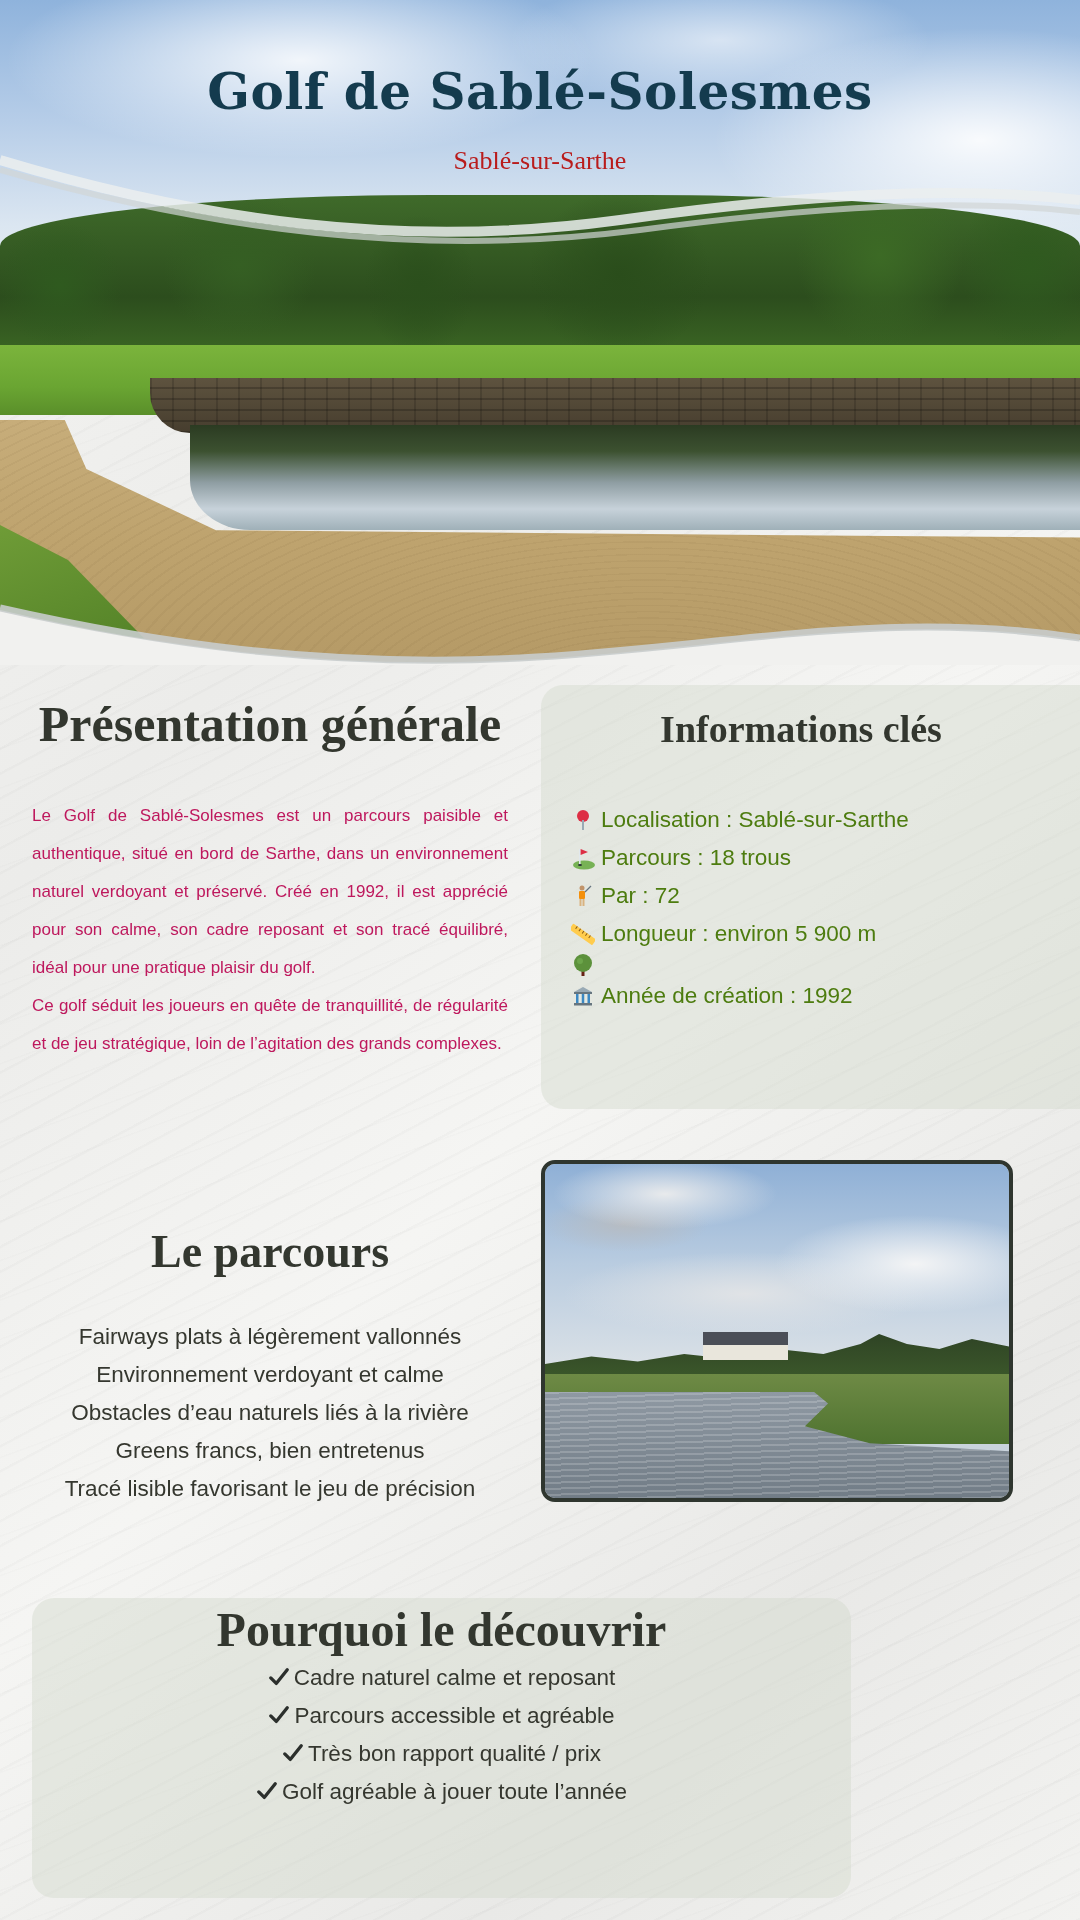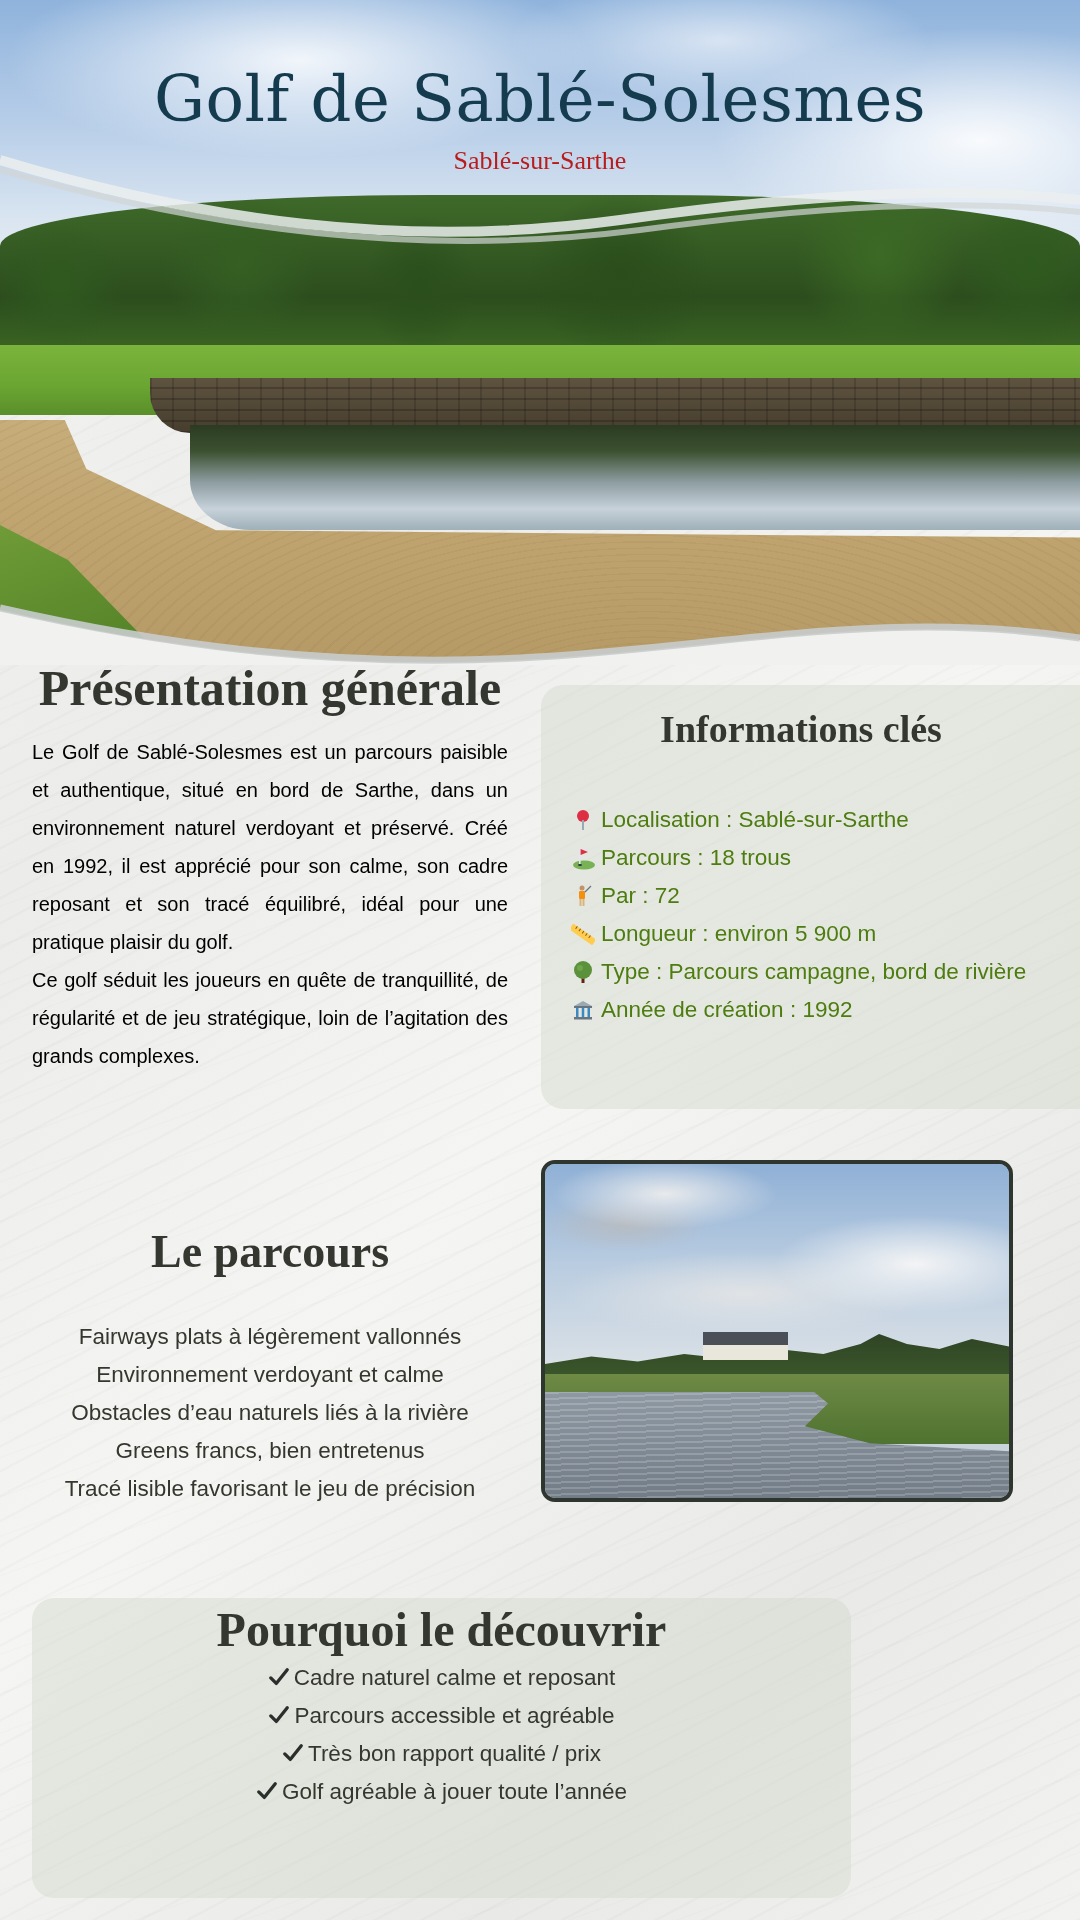--- a/index.html
+++ b/index.html
@@ -71,43 +71,43 @@
       clip-path: polygon(0 0, 40% 25%, 100% 100%, 0 100%);
     }
     .swoosh { position: absolute; left: 0; width: 1080px; pointer-events: none; }
     .swoosh-top { top: 140px; height: 110px; }
     .swoosh-bottom { top: 590px; height: 80px; }
 
     .hero-title {
       position: absolute; left: 0; top: 62px; width: 100%;
       text-align: center;
       font-family: "DejaVu Serif", "Liberation Serif", serif;
-      font-weight: normal; font-size: 64px; letter-spacing: 0.5px;
+      font-weight: bold; font-size: 50px; letter-spacing: 0.5px;
       color: #143b4e;
     }
     .hero-subtitle {
       position: absolute; left: 0; top: 146px; width: 100%;
       text-align: center;
       font-family: "Liberation Serif", "DejaVu Serif", serif;
       font-size: 26px; color: #b91c1c;
     }
 
     
     .section-title {
       font-family: "Liberation Serif", "DejaVu Serif", serif;
       font-weight: bold; color: #33372f; text-align: center;
     }
     .presentation {
-      position: absolute; left: 20px; top: 659px; width: 500px;
+      position: absolute; left: 20px; top: 695px; width: 500px;
     }
     .presentation .section-title { font-size: 50px; white-space: nowrap; }
     .presentation-text {
-      margin-top: 16px; padding: 0 12px;
-      font-size: 20px; line-height: 38px; text-align: justify;
-      color: #000000;
+      margin-top: 44px; padding: 0 12px;
+      font-size: 17px; line-height: 38px; text-align: justify;
+      color: #be185d;
     }
 
     
     .key-info {
       position: absolute; left: 541px; top: 685px; width: 560px; height: 424px;
       background: rgba(210,218,205,0.45);
       border-radius: 22px;
       padding: 20px 30px;
     }
     .key-info .section-title { font-size: 38px; margin-top: 2px; margin-left: -40px; }
@@ -254,21 +254,20 @@
         </g>
       </svg>
       <span>Longueur : environ 5 900 m</span>
     </li>
     <li>
       <svg class="info-icon" viewBox="0 0 24 24">
         <rect x="10.5" y="15" width="3" height="8" fill="#662113"></rect>
         <circle cx="12" cy="10" r="9" fill="#5c913b"></circle>
         <circle cx="9" cy="8" r="3" fill="#77b255" opacity="0.6"></circle>
       </svg>
-      <span>Type : Parcours campagne, bord de rivière</span>
     </li>
     <li>
       <svg class="info-icon" viewBox="0 0 24 24">
         <path d="M3,8 L12,3 L21,8 Z" fill="#99aab5"></path>
         <rect x="3" y="8" width="18" height="2" fill="#66757f"></rect>
         <rect x="5" y="10" width="2.5" height="9" fill="#3b88c3"></rect>
         <rect x="10.75" y="10" width="2.5" height="9" fill="#3b88c3"></rect>
         <rect x="16.5" y="10" width="2.5" height="9" fill="#3b88c3"></rect>
         <rect x="3" y="19" width="18" height="2.5" fill="#66757f"></rect>
       </svg>

